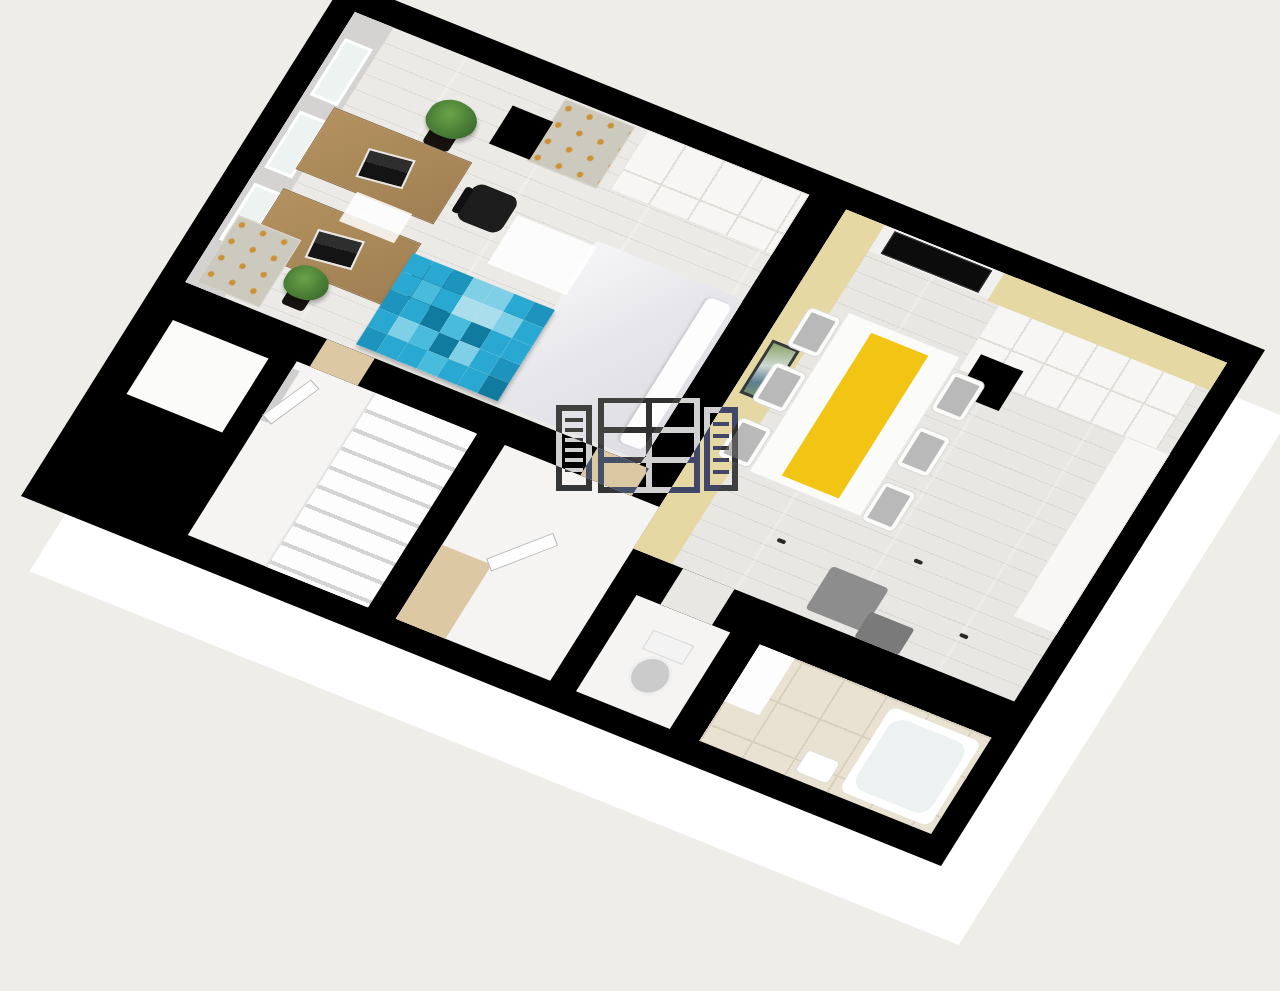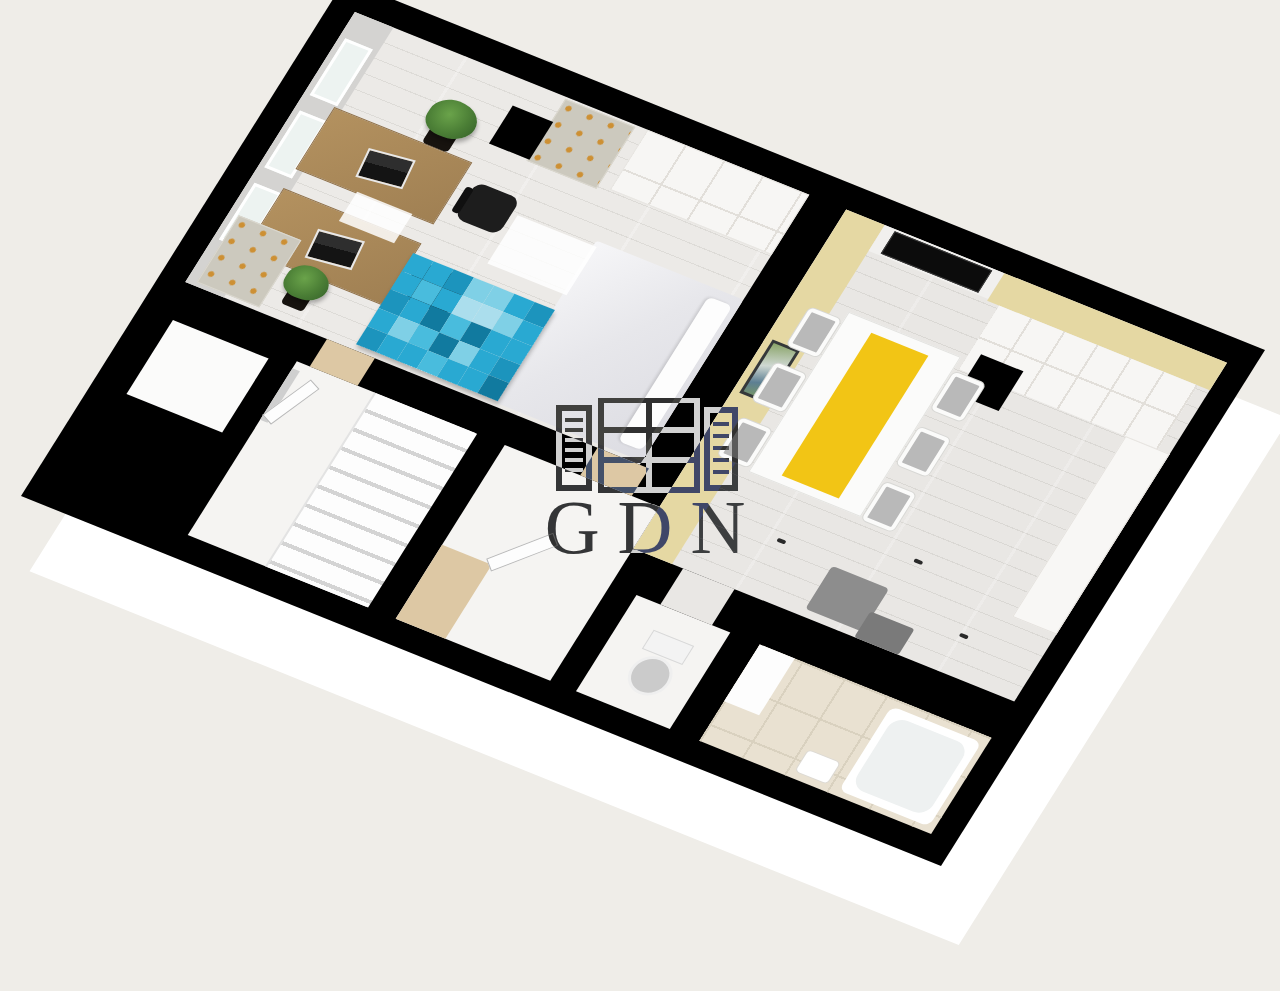--- a/index.html
+++ b/index.html
@@ -279,16 +279,15 @@
         <rect x="160" y="12" width="28" height="78"></rect>
         <g stroke-width="4">
           <line x1="166" y1="26" x2="182" y2="26"></line>
             <line x1="166" y1="38" x2="182" y2="38"></line>
           <line x1="166" y1="50" x2="182" y2="50"></line>
             <line x1="166" y1="62" x2="182" y2="62"></line>
           <line x1="166" y1="74" x2="182" y2="74"></line>
         </g>
       </g>
     </svg>
-    <div class="wm-text">GDN</div>
   </div>
 
 </div>
 
 </body></html>

